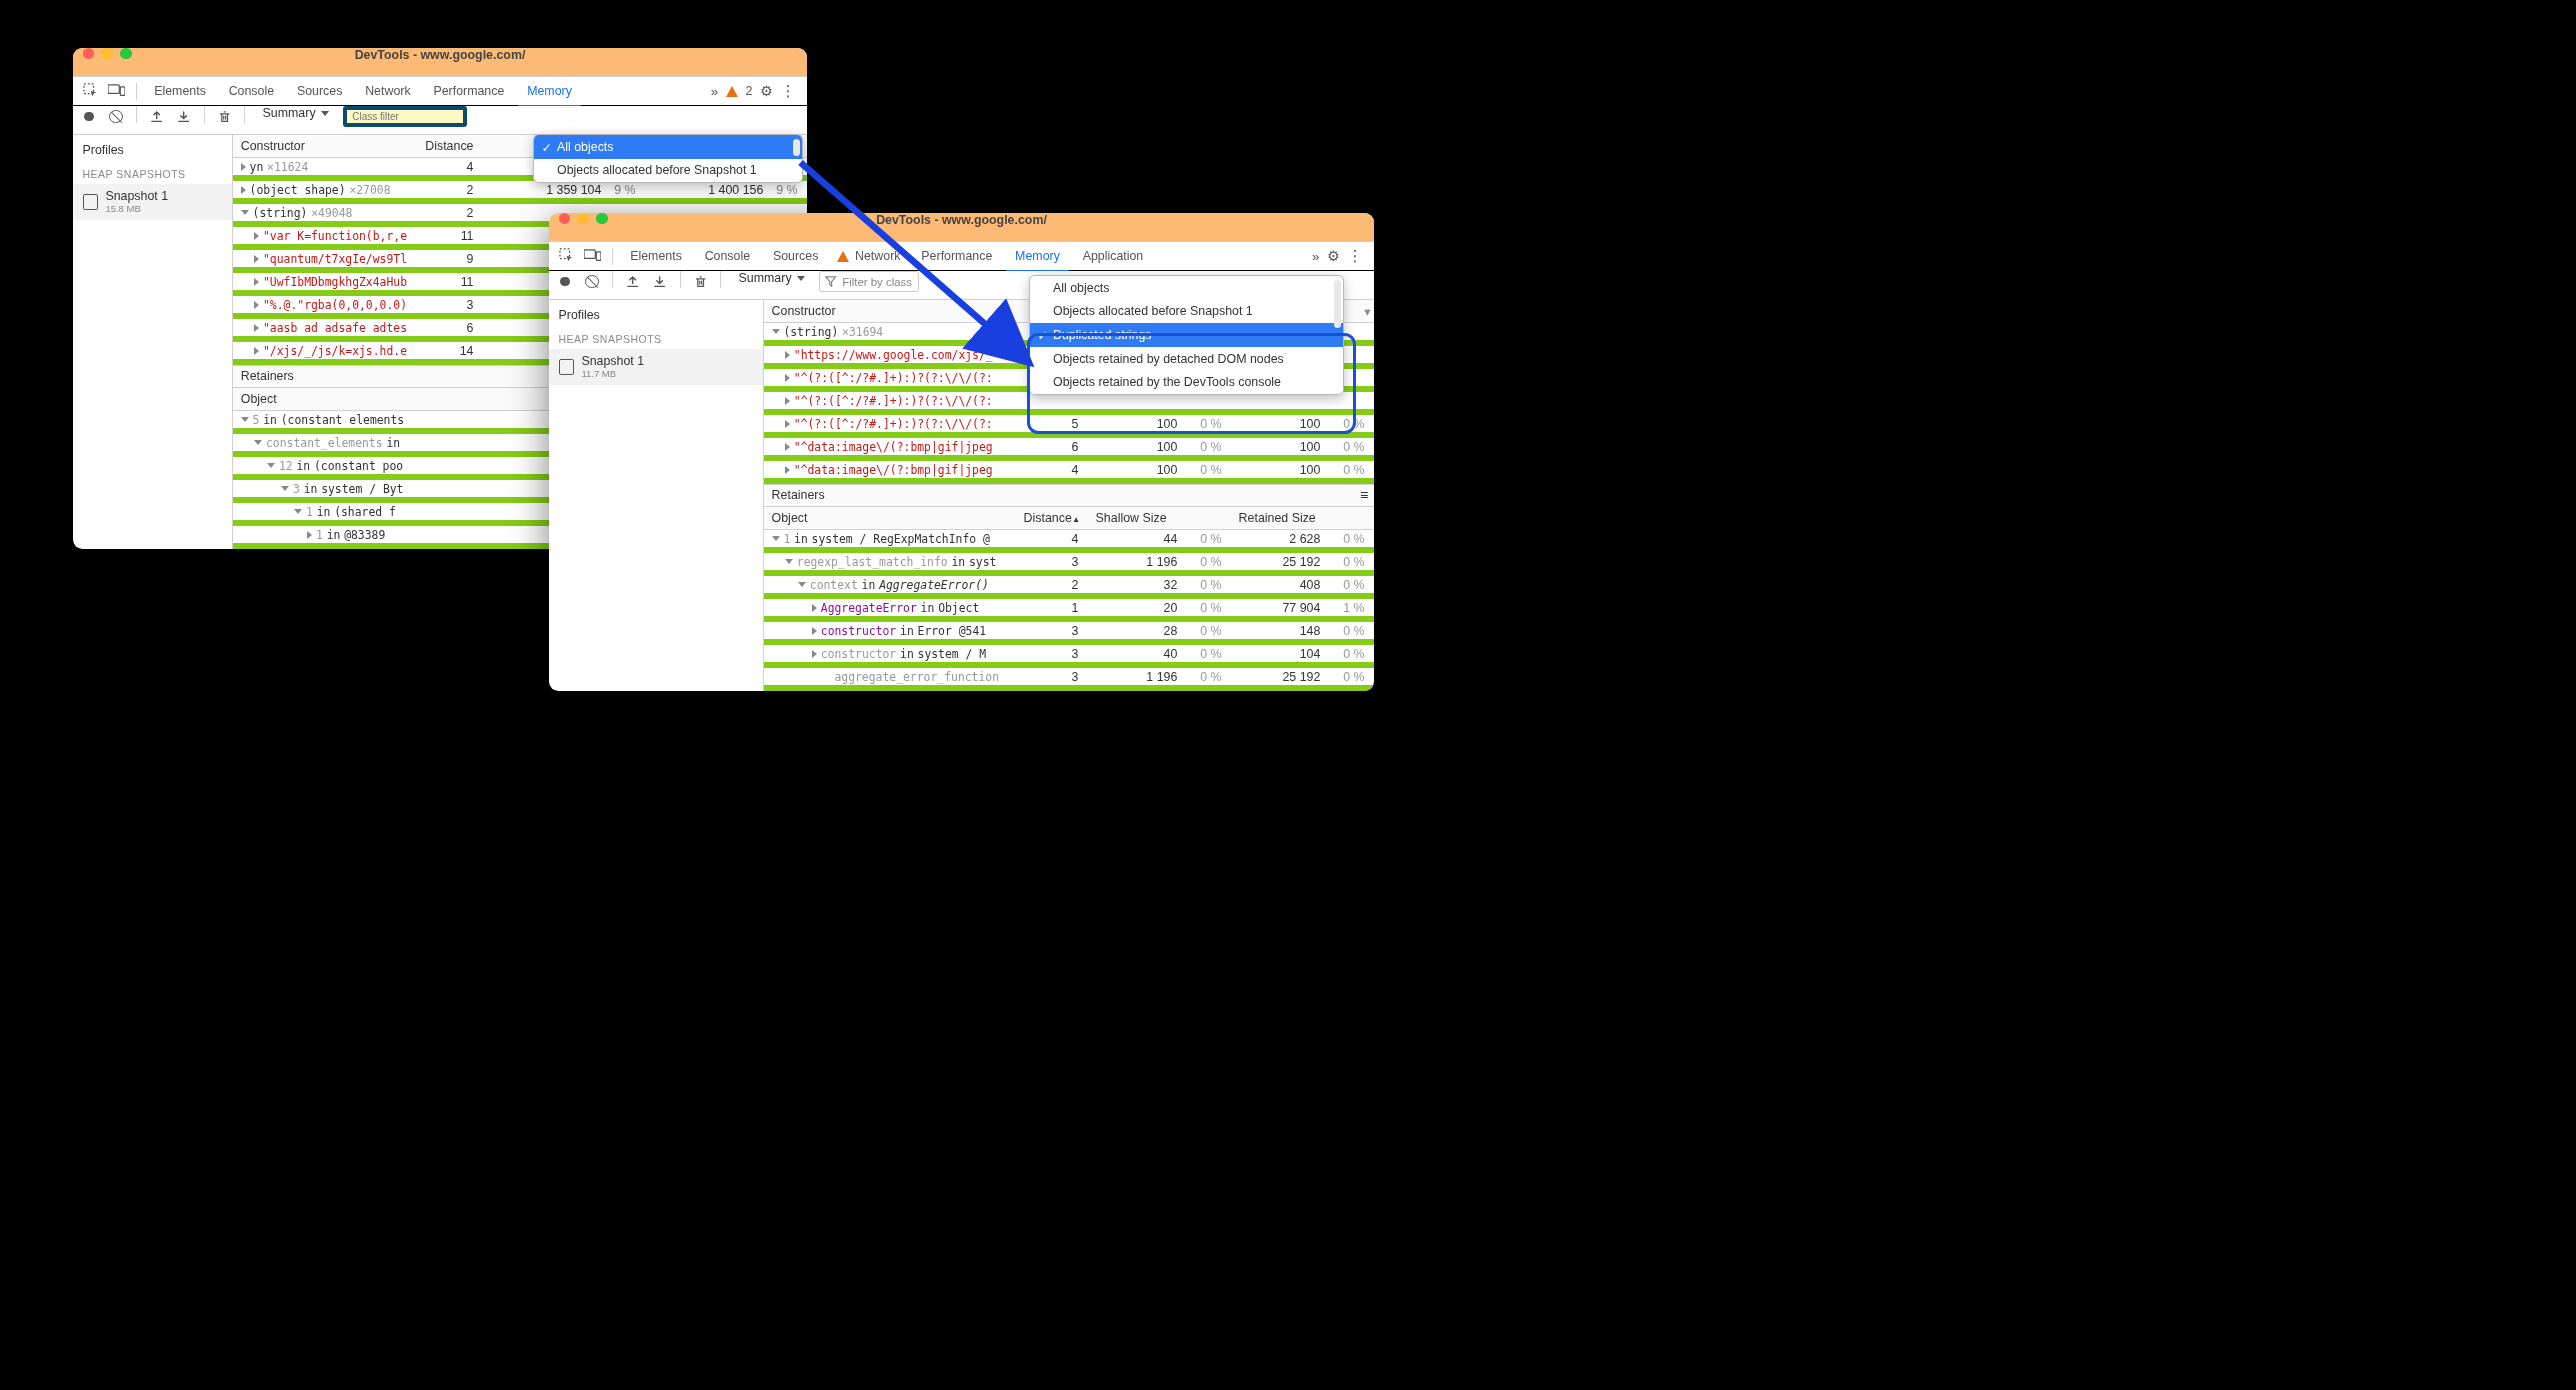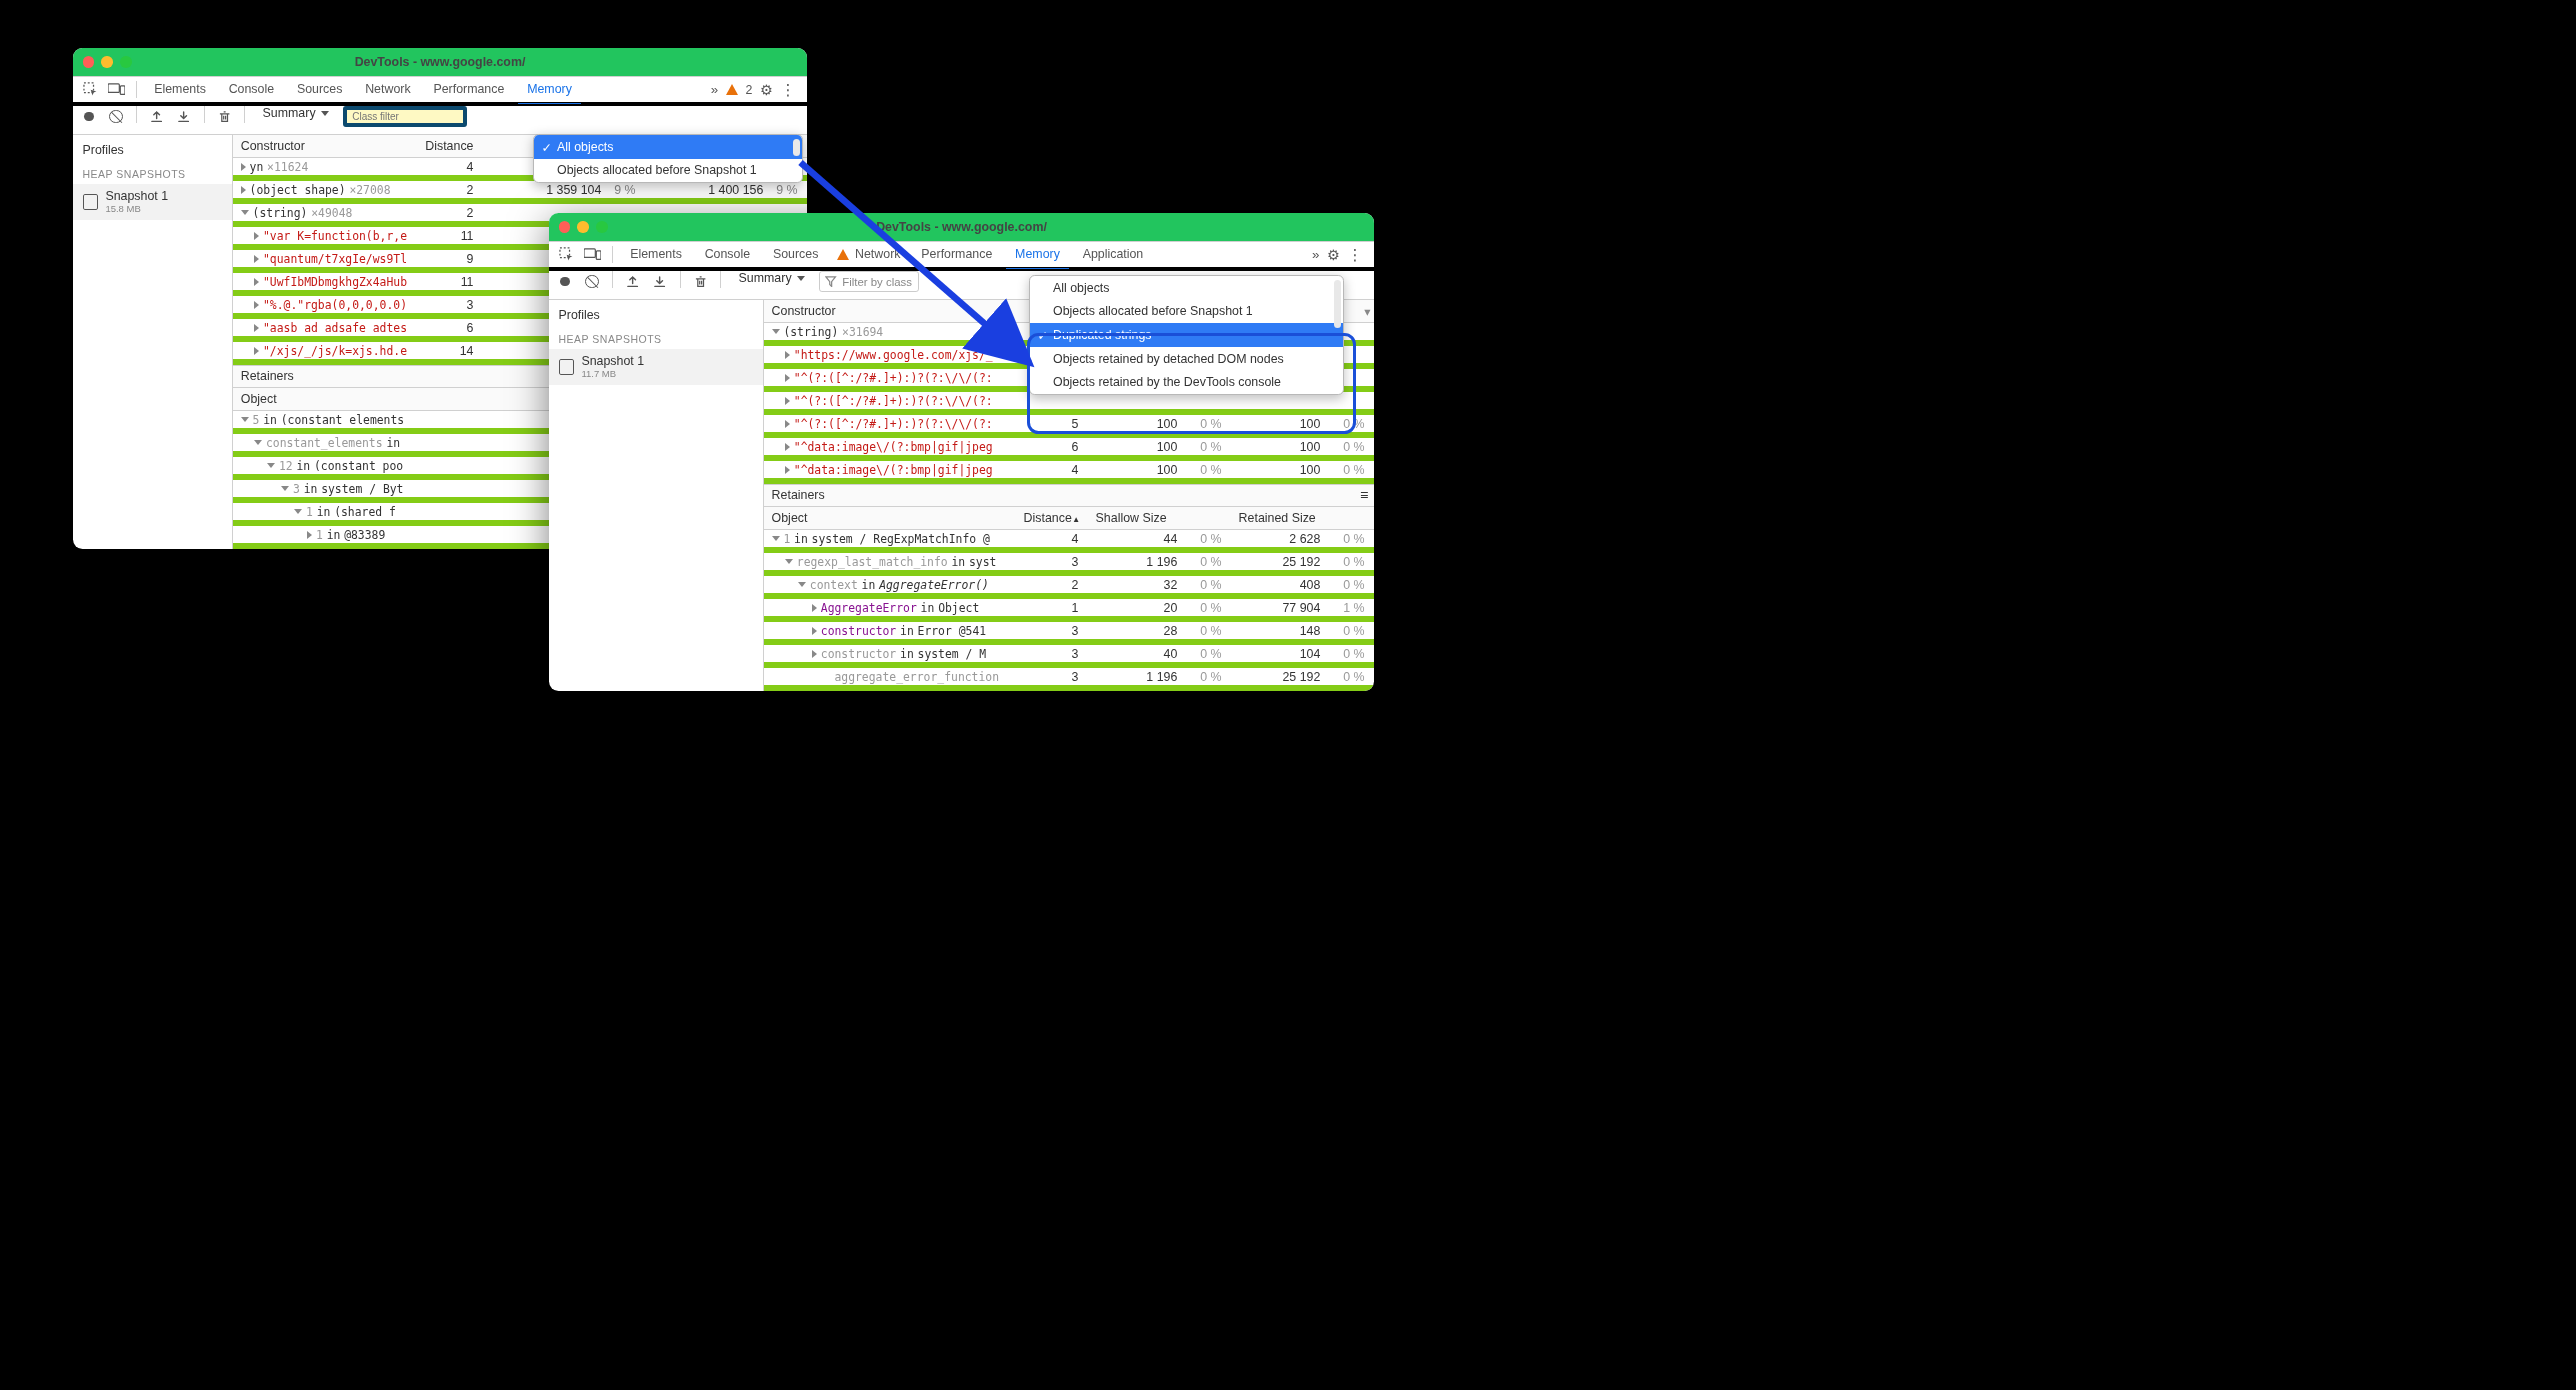--- a/index.html
+++ b/index.html
@@ -14,41 +14,41 @@
   }
   .window {
     position: absolute;
     background: #fff;
     border-radius: 9.5px;
     box-shadow: 0 9.5px 38px rgba(0,0,0,0.5);
     overflow: hidden;
   }
   .titlebar {
     height: 29px;
-    background: #22c55e;
+    background: #fdba74;
     border-bottom: 1px solid #d0d0d0;
     display: flex;
-    align-items: center;
+    align-items: flex-start;
     padding: 0 9.5px;
     position: relative;
   }
   .tl-dots { display: flex; gap: 7.6px; }
   .tl-dot { width: 11.4px; height: 11.4px; border-radius: 50%; }
   .tl-red { background: #ff5f57; }
   .tl-yellow { background: #febc2e; }
   .tl-green { background: #28c840; }
   .titletext {
     position: absolute; left: 0; right: 0; text-align: center;
     font-weight: 600; font-size: 12.4px; color: #444;
   }
   .tabbar {
     height: 29px;
     display: flex;
     align-items: center;
-    border-bottom: 4px solid #000000;
+    border-bottom: 1px solid #000000;
     padding: 0 5.7px;
     gap: 3.8px;
   }
   .tabbar .iconbtn {
     width: 23px; height: 23px; display: flex; align-items: center; justify-content: center;
     color: #555;
   }
   .tab {
     padding: 0 9.5px; height: 29px; line-height: 29px; color: #555; font-size: 12.4px;
   }

